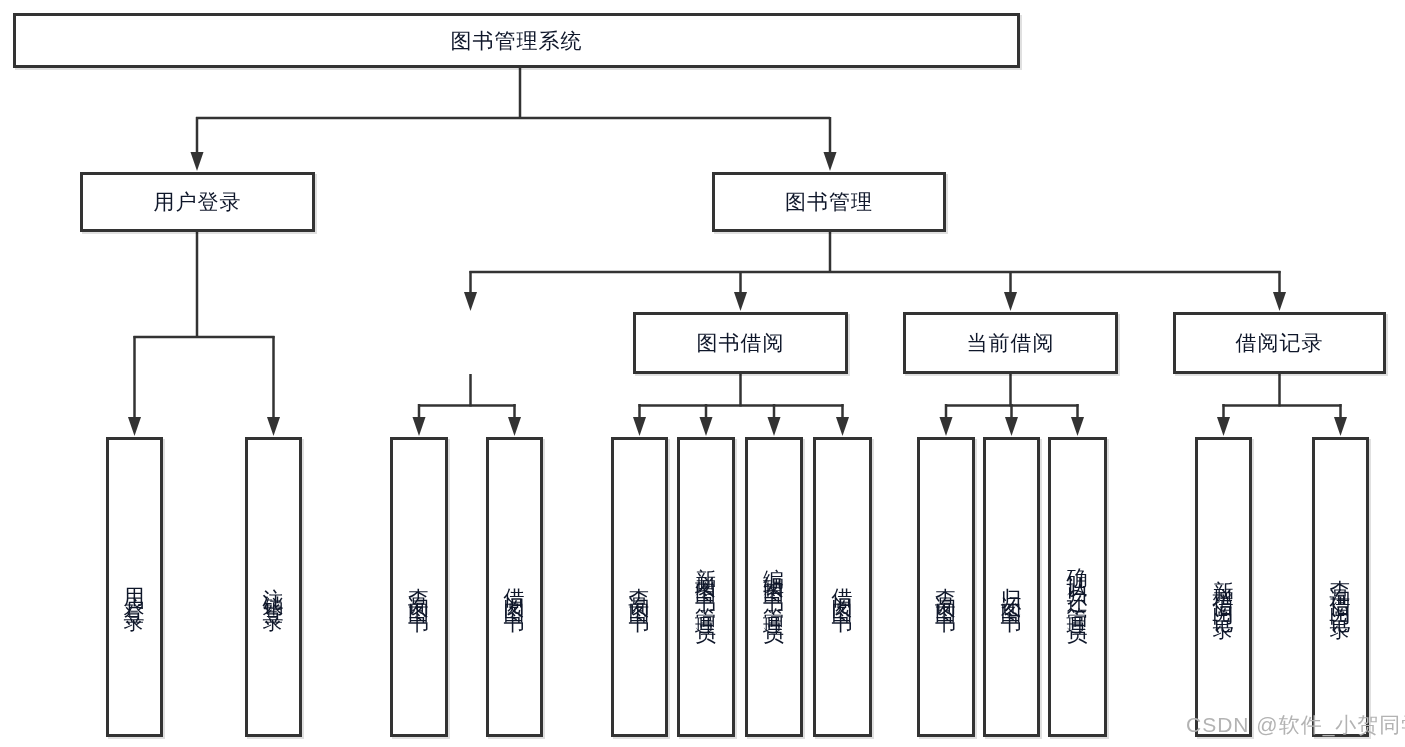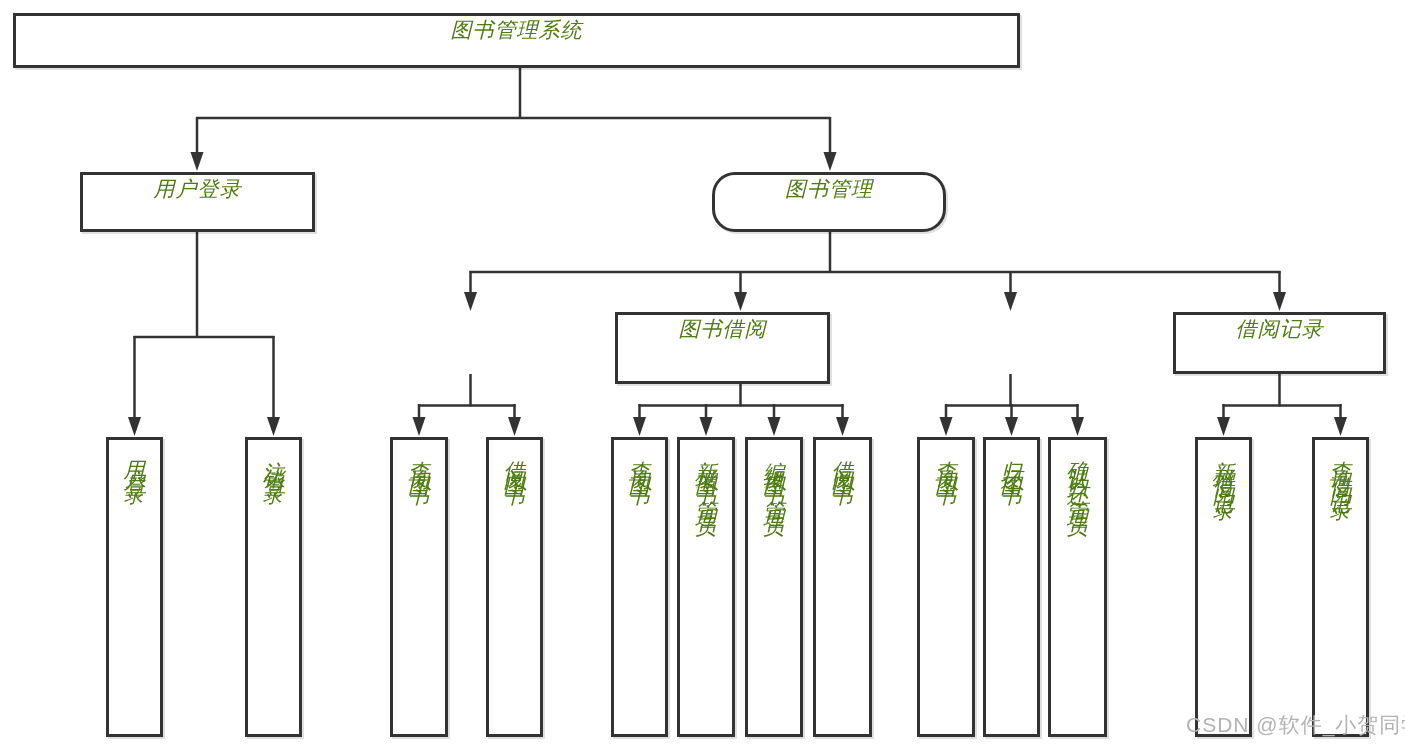--- a/index.html
+++ b/index.html
@@ -7,24 +7,23 @@
     position:relative;width:1405px;height:747px;background:#ffffff;
     font-family:"Liberation Sans","DejaVu Sans",sans-serif;color:#333333;
     overflow:hidden;
   }
   #connectors{position:absolute;left:0;top:0;width:1405px;height:747px;z-index:0;}
   #connectors line{stroke:#333333;stroke-width:2.5;}
   #connectors polygon{fill:#333333;stroke:none;}
   .node{
     position:absolute;box-sizing:border-box;background:#ffffff;
     border:3px solid #333333;z-index:1;
-    display:flex;align-items:flex-start;justify-content:center;
-    font-size:21px;letter-spacing:1px;color:#4d7c0f;
+    display:flex;align-items:center;justify-content:center;
+    font-size:21px;letter-spacing:1px;color:#0f172a;
     box-shadow:2px 2px 0 rgba(0,0,0,0.12);
-    font-style:italic;
   }
   .leaf{
     top:437px;height:300px;padding:4px 0;
   }
   .leaf .vtext{
     writing-mode:vertical-rl;text-orientation:upright;
     letter-spacing:8px;font-size:21px;line-height:1;white-space:nowrap;
   }
   .watermark{
     position:absolute;left:1186px;top:711px;z-index:2;
@@ -112,26 +111,29 @@
     </g>
   </svg>
 
   <div class="node" style="left:13px;top:13px;width:1007px;height:55px;">
     <span>图书管理系统</span>
   </div>
 
   <div class="node" style="left:80px;top:172px;width:235px;height:60px;">
     <span>用户登录</span>
   </div>
-  <div class="node" style="left:712px;top:172px;width:234px;height:60px;border-radius:23px;">
+  <div class="node" style="left:712px;top:172px;width:234px;height:60px;">
     <span>图书管理</span>
   </div>
 
-  <div class="node" style="left:615px;top:312px;width:215px;height:72px;">
+  <div class="node" style="left:633px;top:312px;width:215px;height:62px;">
     <span>图书借阅</span>
+  </div>
+  <div class="node" style="left:903px;top:312px;width:215px;height:62px;">
+    <span>当前借阅</span>
   </div>
   <div class="node" style="left:1173px;top:312px;width:213px;height:62px;">
     <span>借阅记录</span>
   </div>
 
   <div class="node leaf" style="left:106px;width:57px;">
     <span class="vtext">用户登录</span>
   </div>
   <div class="node leaf" style="left:245px;width:57px;">
     <span class="vtext">注销登录</span>

